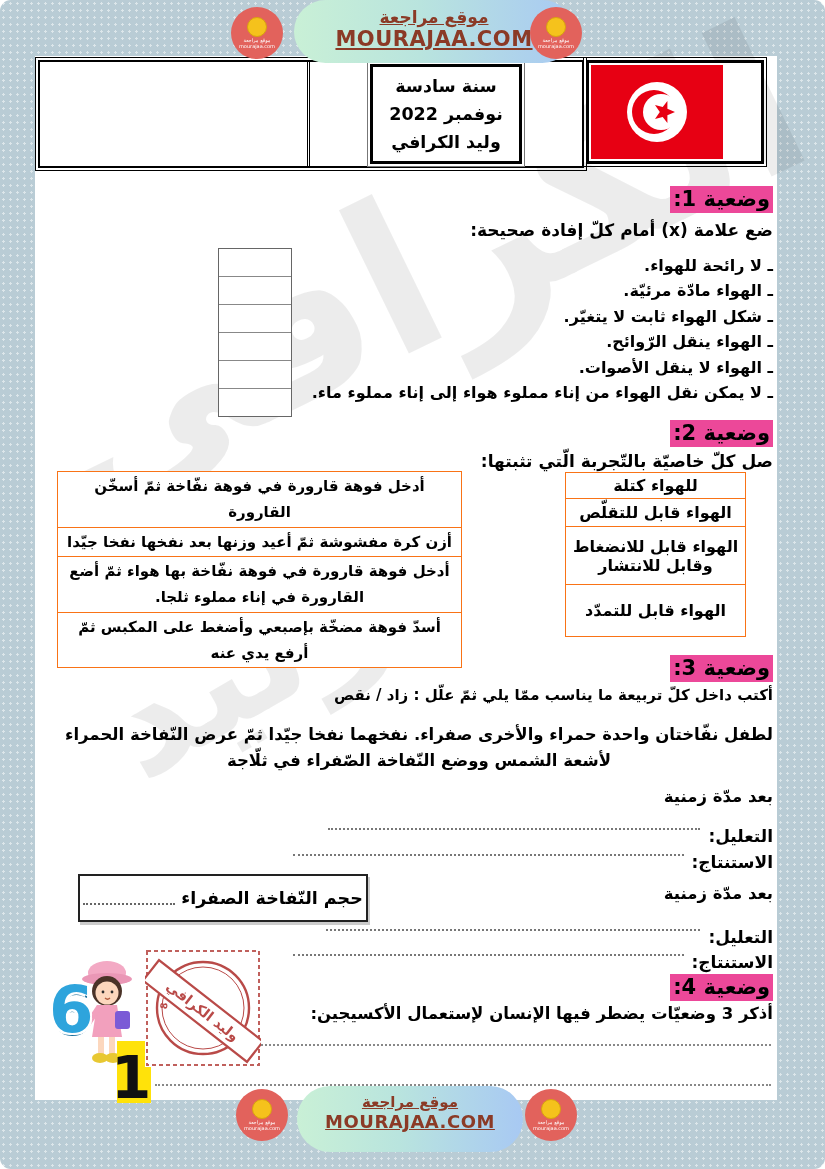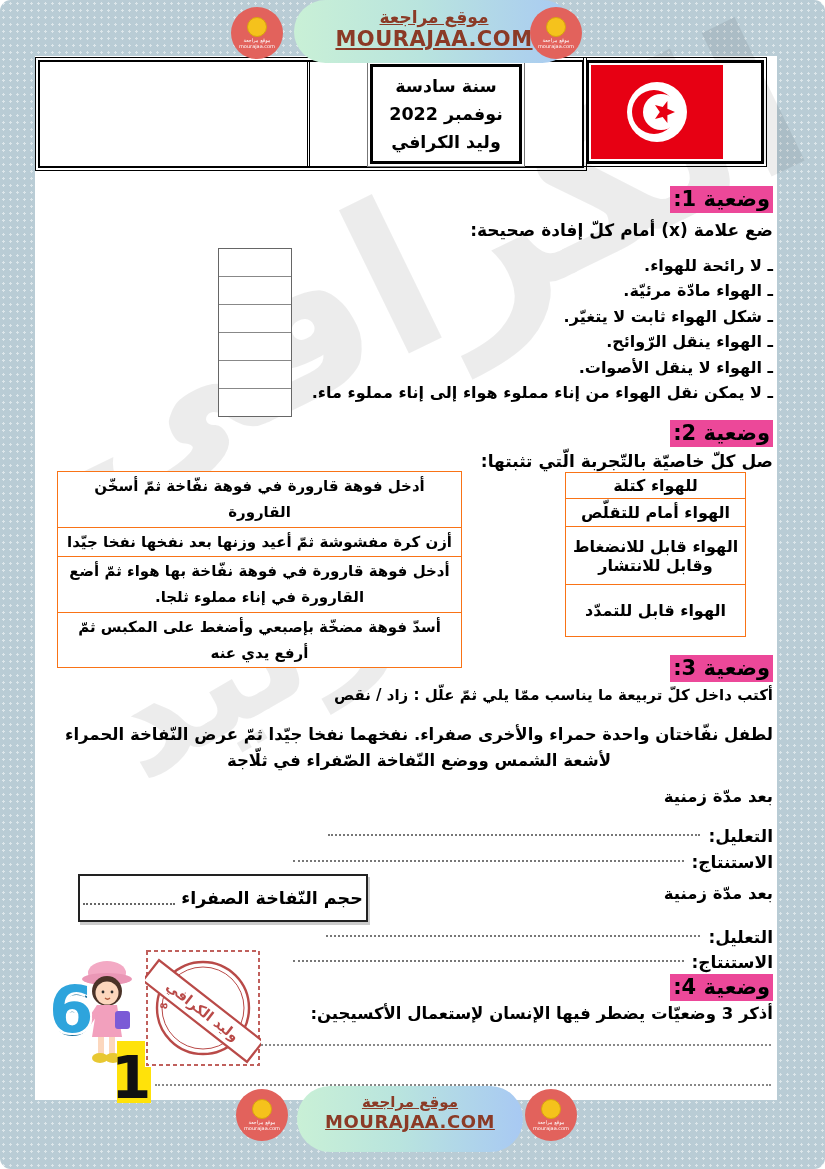--- a/index.html
+++ b/index.html
@@ -47,21 +47,21 @@
   .cbrow{flex:1;} .cbrow + .cbrow{border-top:1px solid #888;}
   table.mtable{border-collapse:collapse;background:#fff;}
   table.mtable td{border:1px solid #f97316;font-weight:bold;text-align:center;vertical-align:middle;padding:1px 3px;}
   .props{left:530px;top:416px;width:181px;font-size:16px;}
   .exps{left:22px;top:415px;width:405px;font-size:15px;line-height:1.75;}
   .scenario{right:4px;left:30px;top:666px;text-align:center;font-size:16.5px;font-weight:bold;line-height:26px;}
   .after-label{font-size:16.5px;font-weight:bold;}
   .vol-box{border:2px solid #222;box-shadow:2px 3px 0 #ccc;display:flex;direction:rtl;align-items:center;
     justify-content:center;font-size:17.5px;font-weight:bold;background:#fff;gap:6px;box-sizing:border-box;}
   .vol-leader{display:inline-block;width:92px;height:12px;border-bottom:2px dotted #666;}
-  .ans-row{display:flex;direction:rtl;align-items:center;font-size:17px;font-weight:bold;}
+  .ans-row{display:flex;direction:rtl;align-items:flex-start;font-size:17px;font-weight:bold;}
   .ans-row .leader{flex:1;border-bottom:2px dotted #777;height:2px;margin:0 8px 4px 0;}
   .dotline{border-bottom:2px dotted #888;height:0;z-index:1;}
   
   .girl{left:32px;top:897px;width:74px;height:112px;z-index:2;}
   .grade-six{left:14px;top:922px;font-size:64px;font-weight:bold;color:#2ea4dc;line-height:1;z-index:3;
     text-shadow:2px 2px 0 #fff,-2px -2px 0 #fff,2px -2px 0 #fff,-2px 2px 0 #fff,0 3px 0 #1b6f9c;}
   .stamp{left:110px;top:893px;width:116px;height:118px;z-index:3;background:#fff;}
   .ybox{left:82px;top:985px;width:34px;height:62px;background:#ffe20a;z-index:2;}
   .pnum{left:76px;top:993px;font-size:58px;font-weight:bold;color:#111;line-height:1;z-index:3;}
 </style>
@@ -132,21 +132,21 @@
     </div>
 
     <div class="abs sec-heading" style="right:4px;top:364px;">وضعية 2:</div>
     <div class="abs instr" style="right:4px;top:395px;">صل كلّ خاصيّة بالتّجربة الّتي تثبتها:</div>
     <table class="abs mtable props">
       <tbody>
           <tr style="height:26px;">
             <td>للهواء كتلة</td>
           </tr>
       <tr style="height:28px;">
-            <td>الهواء أمام للتقلّص</td>
+            <td>الهواء قابل للتقلّص</td>
           </tr>
       <tr style="height:58px;">
             <td>الهواء قابل للانضغاط وقابل للانتشار</td>
           </tr>
       <tr style="height:52px;">
             <td>الهواء قابل للتمدّد</td>
           </tr>
     </tbody>
       </table>
     <table class="abs mtable exps">

